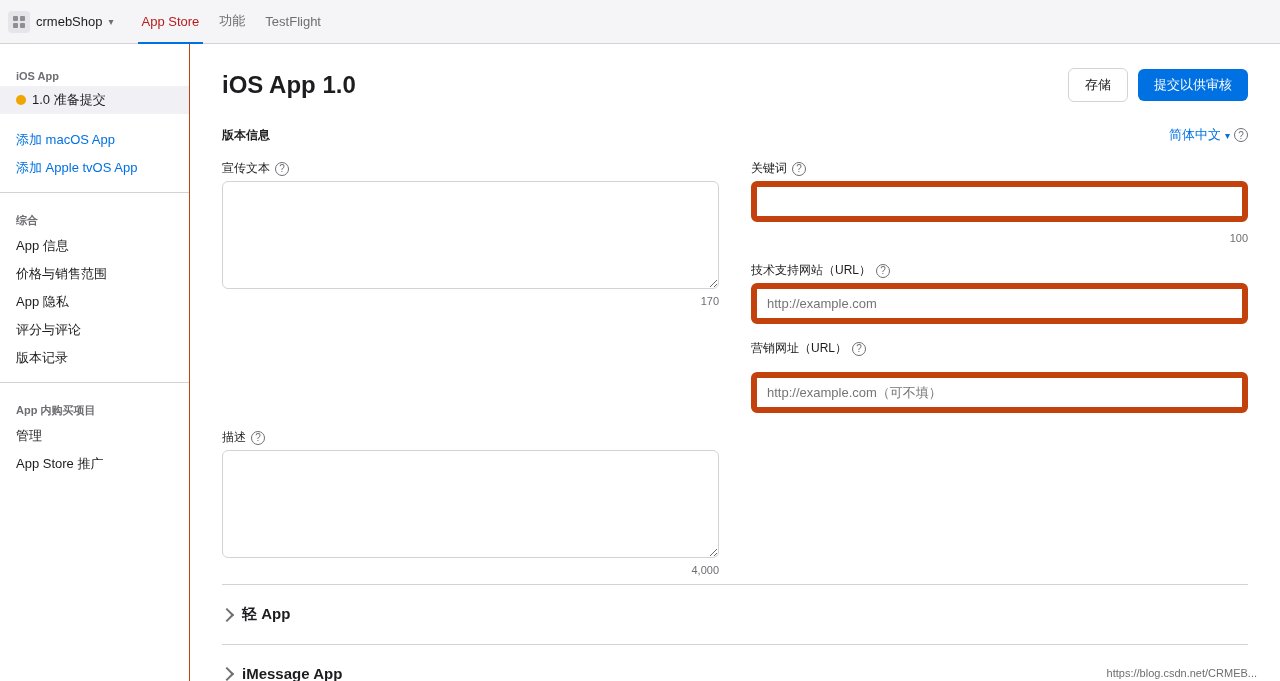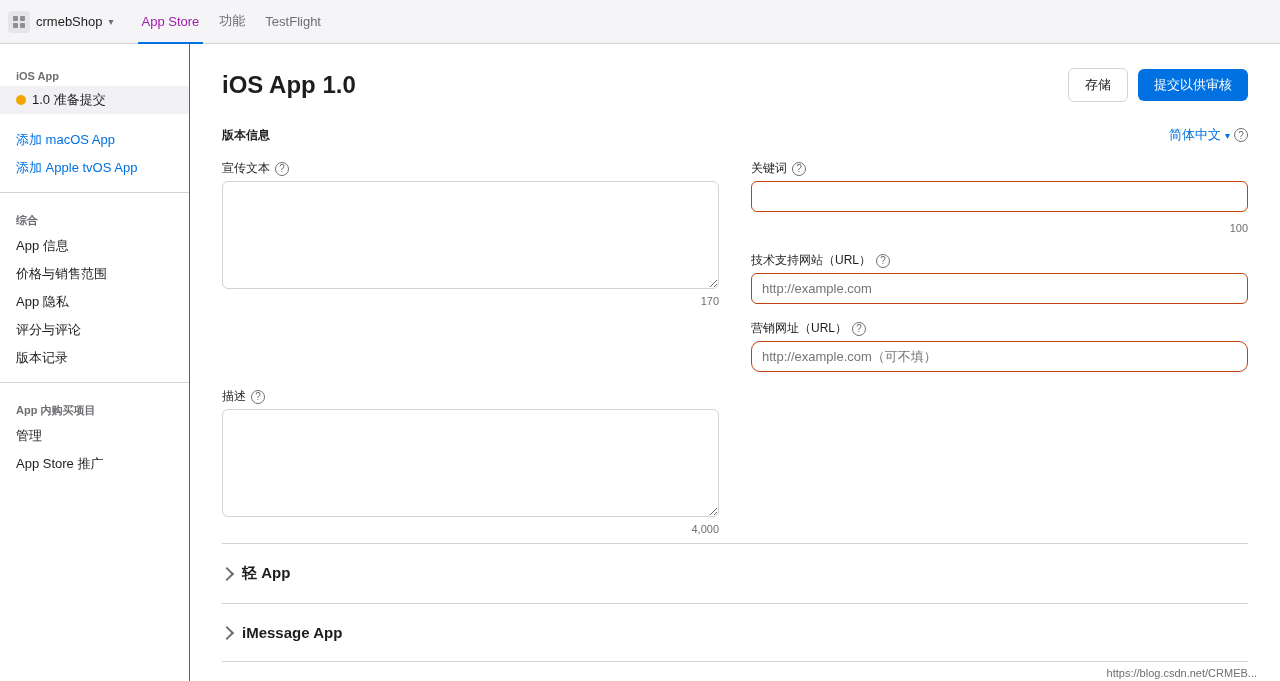--- a/index.html
+++ b/index.html
@@ -49,21 +49,21 @@
       align-items: center;
       padding: 0 4px;
       font-size: 13px;
       color: #6e6e73;
       cursor: pointer;
       border-bottom: 2px solid transparent;
       margin-bottom: -1px;
       text-decoration: none;
     }
     .nav-tab.active {
-      color: #a21caf;
+      color: #b91c1c;
       border-bottom: 2px solid #0071e3;
     }
 
     
     .layout {
       display: flex;
       height: calc(100vh - 44px);
     }
 
     
@@ -224,21 +224,21 @@
       border: 1px solid #d2d2d7;
       border-radius: 6px;
       padding: 8px 10px;
       font-size: 13px;
       font-family: inherit;
       resize: vertical;
       color: #1d1d1f;
       background: #fff;
     }
     .form-input {
-      border: 1px solid #c2410c;
+      border: 6px solid #c2410c;
       border-radius: 6px;
       padding: 7px 10px;
       font-size: 13px;
       font-family: inherit;
       color: #1d1d1f;
       background: #fff;
       width: 100%;
     }
     .char-count {
       font-size: 11px;
@@ -387,21 +387,21 @@
               <span class="help-icon">?</span>
             </div>
             <input type="text" class="form-input" style="margin-top: 4px;" placeholder="http://example.com">
           </div>
 
           <div style="margin-top:12px;">
             <div class="form-label">
               <span>营销网址（URL）</span>
               <span class="help-icon">?</span>
             </div>
-            <input type="text" class="form-input" style="margin-top: 4px; border-radius: 9px;" placeholder="http://example.com（可不填）">
+            <input type="text" class="form-input" style="margin-top: 15px;" placeholder="http://example.com（可不填）">
           </div>
         </div>
 
         <div class="form-group left-col">
           <div class="form-label">
             <span>描述</span>
             <span class="help-icon">?</span>
           </div>
           <textarea class="form-textarea" rows="6" style="width: 100%; min-height: 80px;"></textarea>
           <div class="char-count">4,000</div>

